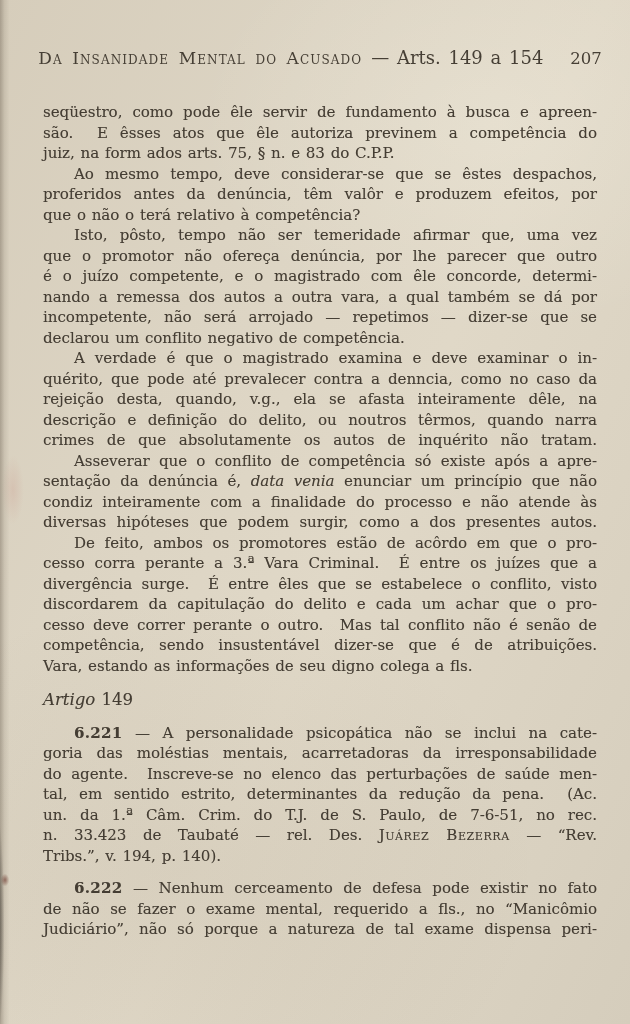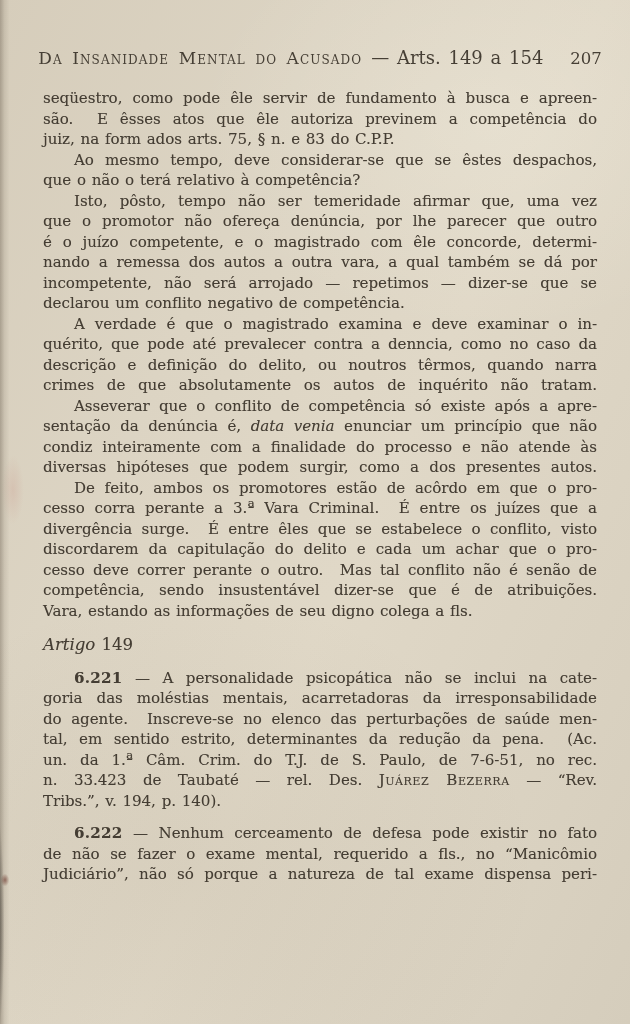--- a/index.html
+++ b/index.html
@@ -35,21 +35,21 @@
     position: absolute; top: 47px; left: 43px; width: 554px;
     display: flex; justify-content: center; align-items: baseline;
     color: #463f35; white-space: nowrap;
   }
   .header-title {
     font-variant: small-caps; font-size: 17px; letter-spacing: 1.1px; word-spacing: 3px;
   }
   .header-articles { font-size: 18px; margin-left: 9px; word-spacing: 2px; }
   .page-number { font-size: 16.5px; margin-left: 27px; }
   .text-body {
-    position: absolute; top: 88px; left: 43px; width: 554px;
+    position: absolute; top: 102px; left: 43px; width: 554px;
     font-size: 15px; line-height: 20.5px; color: #443d33;
     text-shadow: 0.2px 0.3px 0.3px rgba(68,61,51,0.35);
     word-spacing: 1px;
   }
   .ln { white-space: pre-wrap; min-height: 20.5px; }
   .ln.j { text-align: justify; text-align-last: justify; }
   .ln.ind { padding-left: 31px; }
   .block.heading { margin: 14px 0 8px 0; font-size: 16.5px; }
   .block.item { margin-top: 12px; }
   .i  { font-style: italic; }
@@ -72,33 +72,35 @@
 </div>
 
 <div class="text-body">
     <div class="block para">
       <div class="ln j"><span>seqüestro, como pode êle servir de fundamento à busca e apreen-</span></div>
       <div class="ln j"><span>são.  E êsses atos que êle autoriza previnem a competência do</span></div>
       <div class="ln"><span>juiz, na form ados arts. 75, § n. e 83 do C.P.P.</span></div>
     </div>
     <div class="block para">
       <div class="ln j ind"><span>Ao mesmo tempo, deve considerar-se que se êstes despachos,</span></div>
+      <div class="ln j"><span>proferidos antes da denúncia, têm valôr e produzem efeitos, por</span></div>
       <div class="ln"><span>que o não o terá relativo à competência?</span></div>
     </div>
     <div class="block para">
       <div class="ln j ind"><span>Isto, pôsto, tempo não ser temeridade afirmar que, uma vez</span></div>
       <div class="ln j"><span>que o promotor não ofereça denúncia, por lhe parecer que outro</span></div>
       <div class="ln j"><span>é o juízo competente, e o magistrado com êle concorde, determi-</span></div>
       <div class="ln j"><span>nando a remessa dos autos a outra vara, a qual também se dá por</span></div>
       <div class="ln j"><span>incompetente, não será arrojado — repetimos — dizer-se que se</span></div>
       <div class="ln"><span>declarou um conflito negativo de competência.</span></div>
     </div>
     <div class="block para">
       <div class="ln j ind"><span>A verdade é que o magistrado examina e deve examinar o in-</span></div>
       <div class="ln j"><span>quérito, que pode até prevalecer contra a denncia, como no caso da</span></div>
+      <div class="ln j"><span>rejeição desta, quando, v.g., ela se afasta inteiramente dêle, na</span></div>
       <div class="ln j"><span>descrição e definição do delito, ou noutros têrmos, quando narra</span></div>
       <div class="ln j"><span>crimes de que absolutamente os autos de inquérito não tratam.</span></div>
     </div>
     <div class="block para">
       <div class="ln j ind"><span>Asseverar que o conflito de competência só existe após a apre-</span></div>
       <div class="ln j"><span>sentação da denúncia é, </span><span class="i">data venia</span><span> enunciar um princípio que não</span></div>
       <div class="ln j"><span>condiz inteiramente com a finalidade do processo e não atende às</span></div>
       <div class="ln j"><span>diversas hipóteses que podem surgir, como a dos presentes autos.</span></div>
     </div>
     <div class="block para">

